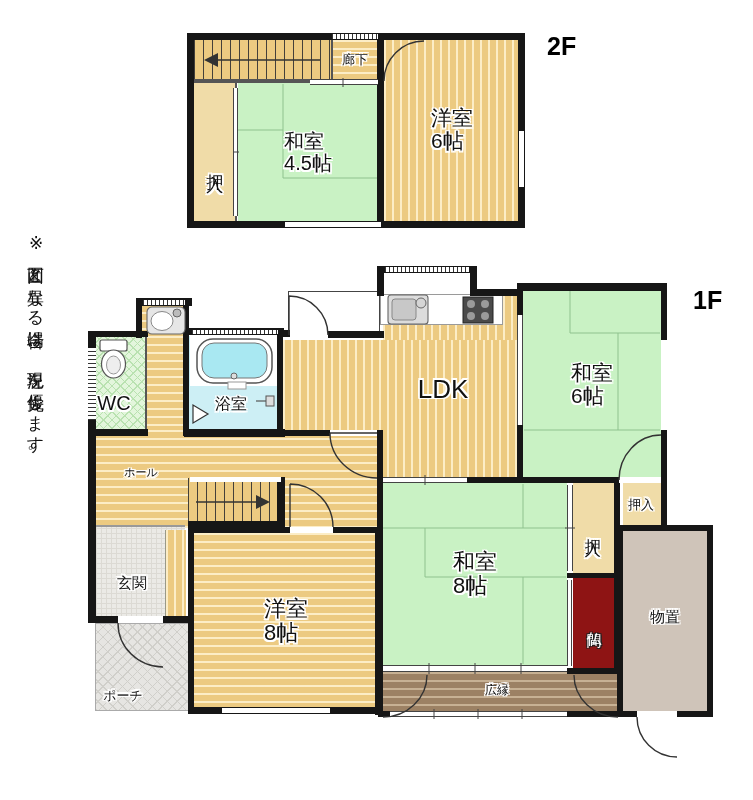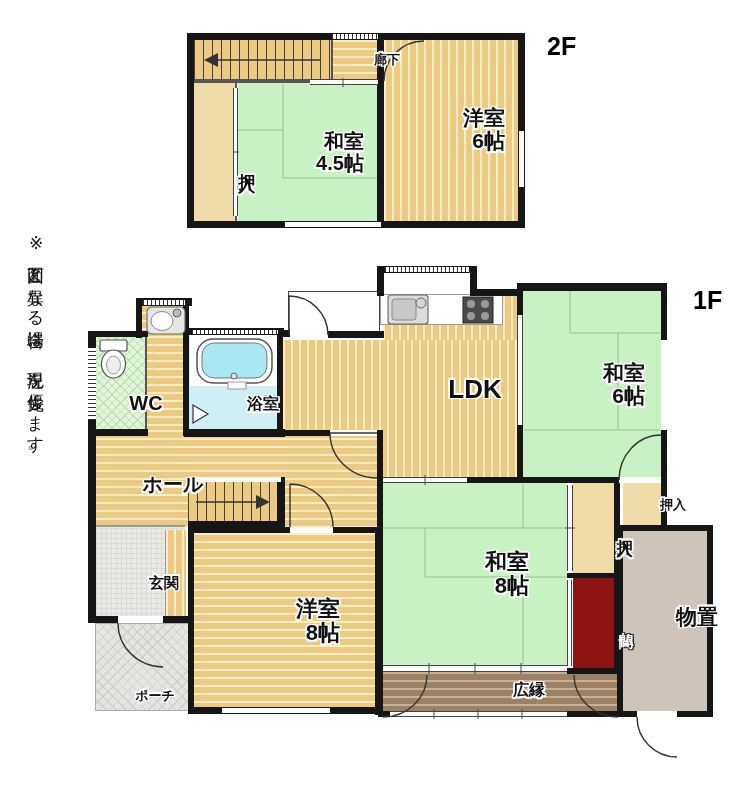--- a/index.html
+++ b/index.html
@@ -22,23 +22,23 @@
   .wall{background:#161616;z-index:3;}
   .thin{background:#555;z-index:3;}
   .win{background:#fff;z-index:4;}
   .win-hatch{background:#fff;background-image:repeating-linear-gradient(90deg,#333 0 1px,transparent 1px 4px);z-index:4;}
   .win-hatch-h{background:#fff;background-image:repeating-linear-gradient(0deg,#333 0 1px,transparent 1px 4px);z-index:4;}
   .slide{background:#fff;border-top:1px solid #444;border-bottom:1px solid #444;z-index:4;box-sizing:border-box;}
   .slide-v{background:#fff;border-left:1px solid #444;border-right:1px solid #444;z-index:4;box-sizing:border-box;}
   .counter{background:#fff;border:1px solid #9a9a9a;z-index:2;box-sizing:border-box;}
   .nook{background:#fff;border:1px solid #444;border-bottom:none;z-index:2;box-sizing:border-box;}
   
-  .lbl{position:absolute;z-index:6;font-weight:bold;color:#111;text-align:right;line-height:1.08;
+  .lbl{position:absolute;z-index:6;font-weight:normal;color:#111;text-align:left;line-height:1.08;
        white-space:pre-line;transform:translate(-50%,-50%);
-       text-shadow:-1.5px -1.5px 0 #fff,1.5px -1.5px 0 #fff,-1.5px 1.5px 0 #fff,1.5px 1.5px 0 #fff,-1.5px 0 0 #fff,1.5px 0 0 #fff,0 -1.5px 0 #fff,0 1.5px 0 #fff;margin-left:32px;}
+       text-shadow:-1.5px -1.5px 0 #fff,1.5px -1.5px 0 #fff,-1.5px 1.5px 0 #fff,1.5px 1.5px 0 #fff,-1.5px 0 0 #fff,1.5px 0 0 #fff,0 -1.5px 0 #fff,0 1.5px 0 #fff;}
   .vert{writing-mode:vertical-rl;text-orientation:upright;letter-spacing:2px;}
   .lbl-light{color:#fff;text-shadow:-1.2px -1.2px 0 #222,1.2px -1.2px 0 #222,-1.2px 1.2px 0 #222,1.2px 1.2px 0 #222;}
   .floor-tag{position:absolute;z-index:6;font-weight:bold;font-size:25px;color:#000;}
   .note{position:absolute;left:24px;top:233px;z-index:6;writing-mode:vertical-rl;text-orientation:upright;
         font-size:17px;color:#111;letter-spacing:1px;font-weight:500;}
   svg.overlay{position:absolute;left:0;top:0;z-index:5;pointer-events:none;}
 </style>
 </head>
 <body>
 
@@ -236,26 +236,26 @@
     <g stroke="#444" stroke-width="1">
       <path d="M425 475 V485 M429 663 V674 M475 663 V674 M521 663 V674 M434 709 V719 M478 709 V719 M522 709 V719 M565 528 H575 M343 78 V87 M234 152 H239"></path>
     </g>
   </svg>
 
   <div class="lbl" style="left:114px;top:404px;font-size:20px;">WC</div>
   <div class="lbl" style="left:231px;top:404px;font-size:16px;">浴室</div>
   <div class="lbl" style="left:443px;top:389px;font-size:26px;">LDK</div>
   <div class="lbl" style="left:592px;top:385px;font-size:21px;">和室
 6帖</div>
-  <div class="lbl" style="left:141px;top:485px;font-size:20px;">ホール</div>
+  <div class="lbl" style="left:141px;top:473px;font-size:11px;">ホール</div>
   <div class="lbl" style="left:132px;top:583px;font-size:15px;">玄関</div>
   <div class="lbl" style="left:123px;top:696px;font-size:13px;">ポーチ</div>
   <div class="lbl" style="left:286px;top:621px;font-size:22px;">洋室
 8帖</div>
   <div class="lbl" style="left:475px;top:574px;font-size:22px;">和室
 8帖</div>
   <div class="lbl vert" style="left:593px;top:528px;font-size:16px;">押入</div>
   <div class="lbl" style="left:641px;top:505px;font-size:13px;">押入</div>
   <div class="lbl vert lbl-light" style="left:594px;top:622px;font-size:15px;">仏間</div>
-  <div class="lbl" style="left:665px;top:617px;font-size:21px;">物置</div>
-  <div class="lbl" style="left:497px;top:690px;font-size:16px;">広縁</div>
+  <div class="lbl" style="left:665px;top:617px;font-size:15px;">物置</div>
+  <div class="lbl" style="left:497px;top:690px;font-size:12px;">広縁</div>
 
 </div>
 
 </body></html>

